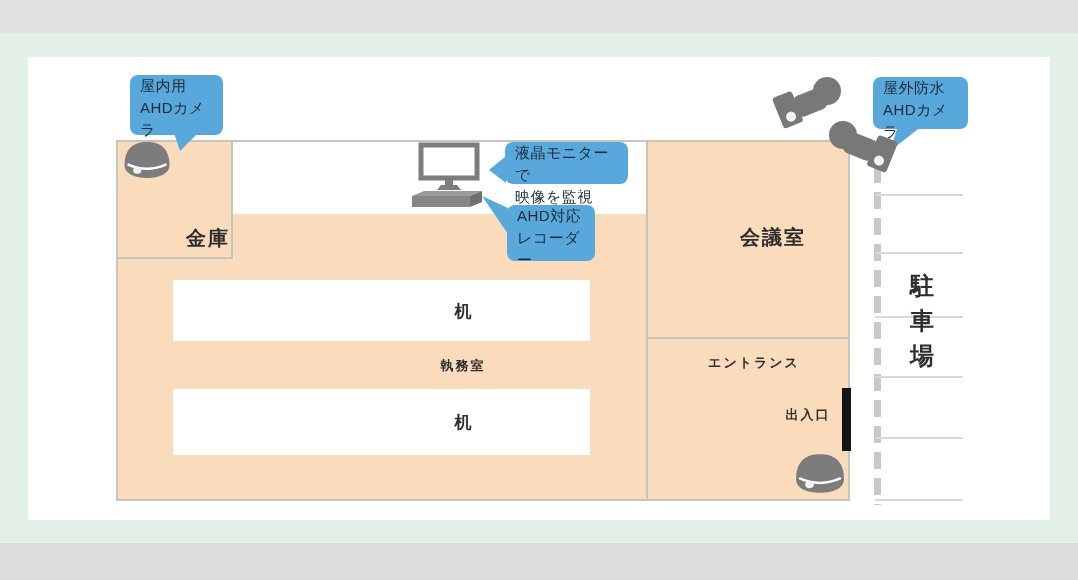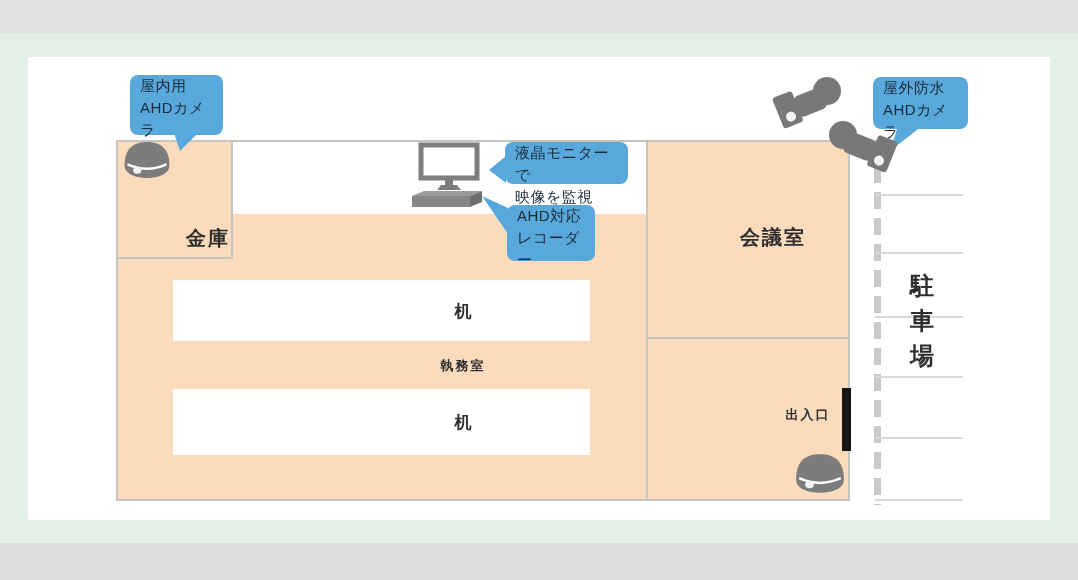--- a/index.html
+++ b/index.html
@@ -50,20 +50,21 @@
   <div class="abs monitor-zone"></div>
   <div class="abs room-safe"></div>
   <div class="abs wall-v"></div>
   <div class="abs wall-h"></div>
   <div class="abs door"></div>
   <div class="abs desk desk1"></div>
   <div class="abs desk desk2"></div>
 
   <div class="rlabel f19" style="left:208px;top:238px;">金庫</div>
   <div class="rlabel f19" style="left:751px;top:237px;margin-left:22px;">会議室</div>
+  <div class="rlabel f18" style="left:754px;top:363px;">エントランス</div>
   <div class="rlabel f18" style="left:808px;top:415px;">出入口</div>
   <div class="rlabel f18" style="left:463px;top:366px;">執務室</div>
   <div class="rlabel f17" style="left:464px;top:311px;">机</div>
   <div class="rlabel f17" style="left:464px;top:422px;">机</div>
 
   <div class="abs park-dash"></div>
   <div class="abs stall" style="top:194px;"></div>
   <div class="abs stall" style="top:252px;"></div>
   <div class="abs stall" style="top:316px;"></div>
   <div class="abs stall" style="top:376px;"></div>

